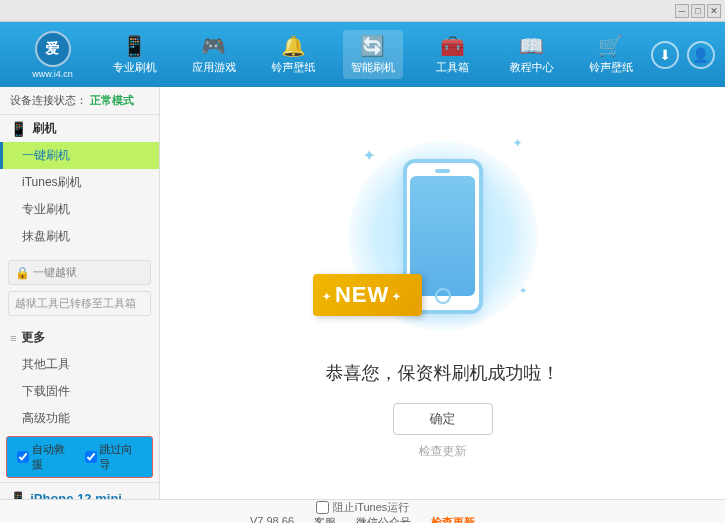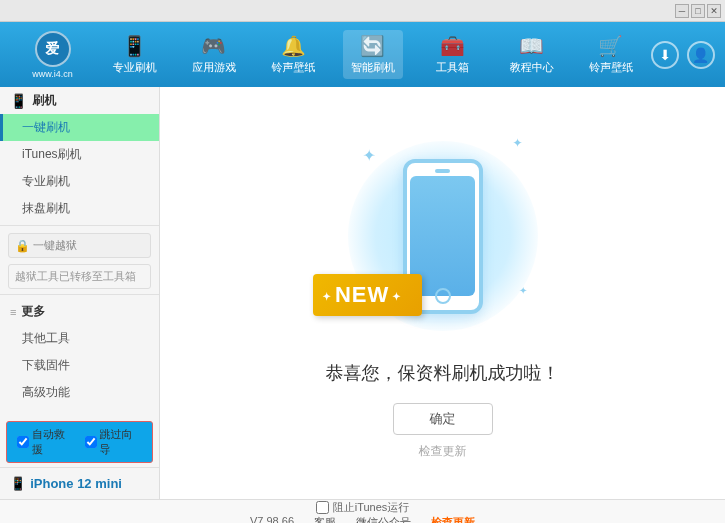--- a/index.html
+++ b/index.html
@@ -154,21 +154,21 @@
       color: #2090cc;
       font-size: 14px;
     }
     .sidebar-item {
       padding: 5px 10px 5px 22px;
       font-size: 12px;
       color: #555;
       cursor: pointer;
     }
     .sidebar-item.active {
-      background: #86efac;
+      background: #bef264;
       color: #1a7ab5;
       border-left: 3px solid #1a7ab5;
       padding-left: 19px;
     }
     .sidebar-divider {
       height: 1px;
       background: #e0e0e0;
       margin: 3px 0;
     }
     .sidebar-notice {
@@ -430,20 +430,24 @@
   </div>
   <div class="nav-right">
     <div class="nav-right-btn">⬇</div>
     <div class="nav-right-btn">👤</div>
   </div>
 </div>
 
 <div class="main-area">
 
   <div class="sidebar">
+    <div class="status-bar-top">
+      <span>设备连接状态：</span>
+      <span class="status-normal">正常模式</span>
+    </div>
 
     <div class="sidebar-section-header">
       <span class="icon">📱</span>
       <span>刷机</span>
     </div>
 
     <div class="sidebar-item active">一键刷机</div>
     <div class="sidebar-item">iTunes刷机</div>
     <div class="sidebar-item">专业刷机</div>
     <div class="sidebar-item">抹盘刷机</div>

